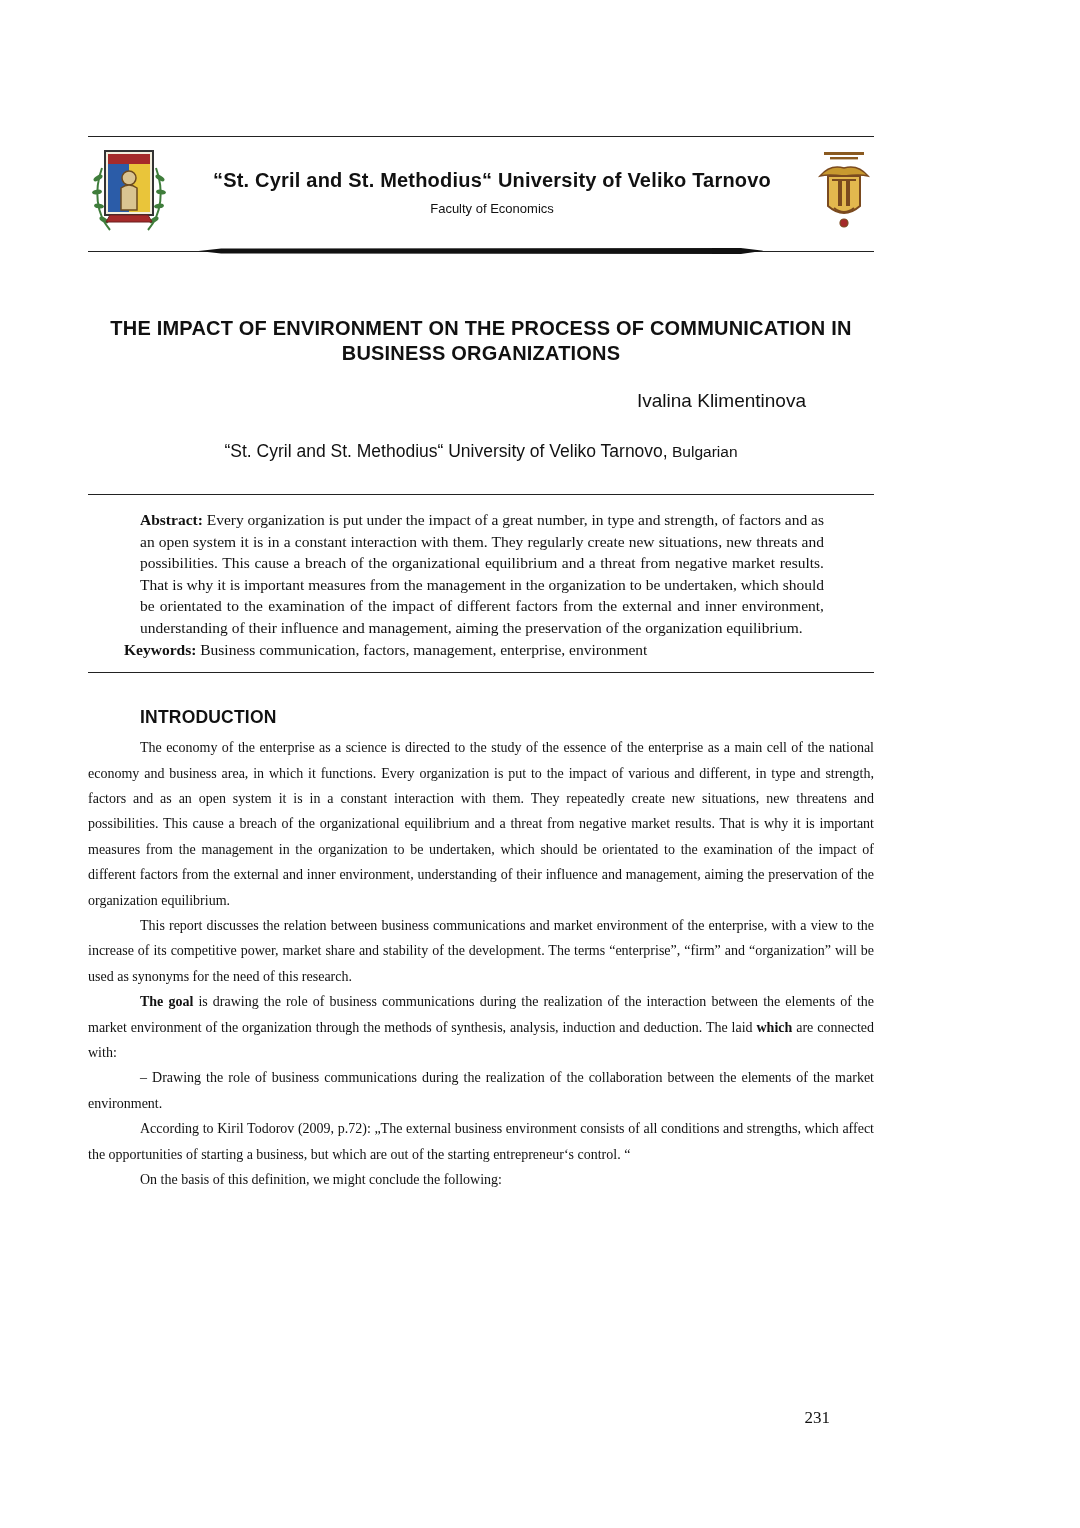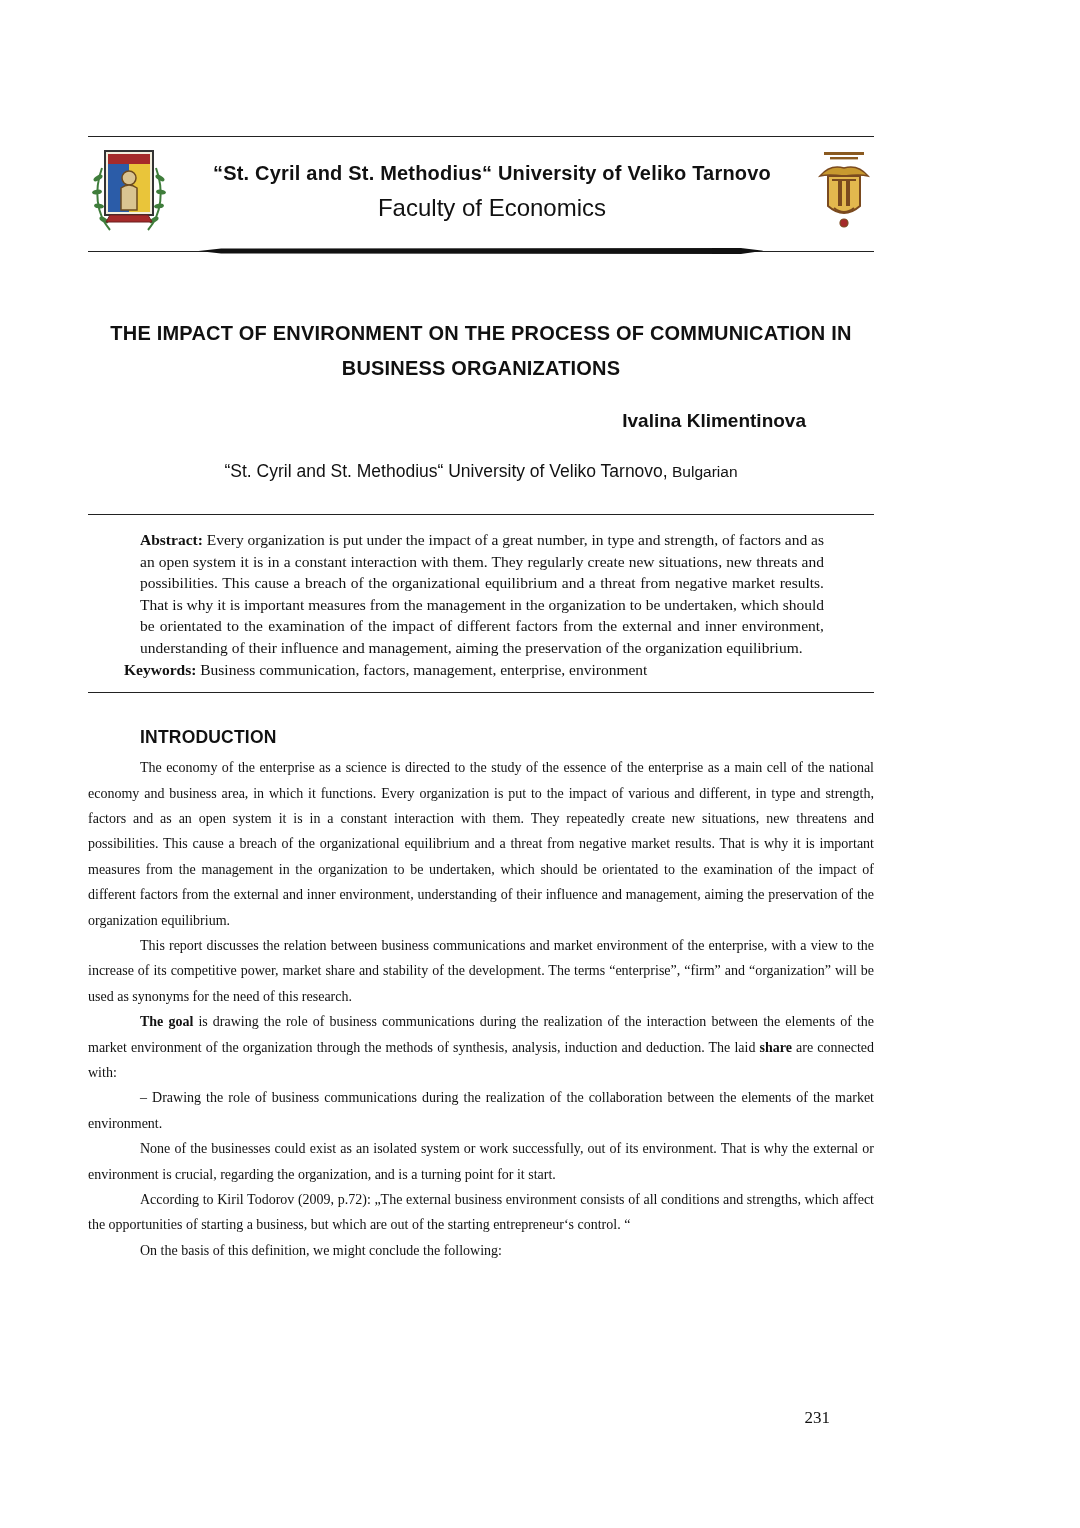--- a/index.html
+++ b/index.html
@@ -23,43 +23,43 @@
   .masthead {
     display:flex; align-items:center;
     padding:9px 2px;
   }
   .logo-box { flex:0 0 auto; }
   .header-text {
     flex:1 1 auto; text-align:center;
     font-family:"Liberation Sans", sans-serif;
   }
   .university { font-size:20px; font-weight:bold; letter-spacing:0.2px; }
-  .faculty { font-size:24px; margin-top:9px; }
+  .faculty { font-size:13px; margin-top:9px; }
   .rule2wrap { position:relative; height:9px; }
   .rule2wrap .thin {
     position:absolute; top:4px; left:0; right:0;
     border-top:1.5px solid #222;
   }
   .rule2wrap .thick {
     position:absolute; top:1px; left:50%; transform:translateX(-50%);
     width:565px; height:6px; background:#111;
     clip-path:polygon(0% 50%, 4% 10%, 96% 0%, 100% 45%, 96% 100%, 4% 90%);
   }
   h1.title {
     font-family:"Liberation Sans", sans-serif;
     font-size:20px; font-weight:bold;
     text-align:center;
     margin:60px auto 0 auto;
     max-width:810px;
-    line-height:35px;
+    line-height:25px;
     letter-spacing:0.2px;
   }
   .author {
     font-family:"Liberation Sans", sans-serif;
-    font-weight:bold; font-size:19px;
+    font-weight:normal; font-size:19px;
     text-align:right;
     margin:24px 68px 0 0;
   }
   .affiliation {
     font-family:"Liberation Sans", sans-serif;
     font-size:17.5px;
     text-align:center;
     margin-top:29px;
   }
   .aff-country { font-size:15.5px; }
@@ -166,25 +166,24 @@
     <hr class="rule abs-rule-top">
     <p class="abstract-text"><b>Abstract:</b><span> Every organization is put under the impact of a great number, in type and strength, of factors and as an open system it is in a constant interaction with them. They regularly create new situations, new threats and possibilities. This cause a breach of the organizational equilibrium and a threat from negative market results. That is why it is important measures from the management in the organization to be undertaken, which should be orientated to the examination of the impact of different factors from the external and inner environment, understanding of their influence and management, aiming the preservation of the organization equilibrium.</span></p>
     <p class="keywords"><b>Keywords:</b><span> Business communication, factors, management, enterprise, environment</span></p>
     <hr class="rule abs-rule-bottom">
   </section>
 
   <section>
     <h2 class="section-heading">INTRODUCTION</h2>
     <p class="body">The economy of the enterprise as a science is directed to the study of the essence of the enterprise as a main cell of the national economy and business area, in which it functions. Every organization is put to the impact of various and different, in type and strength, factors and as an open system it is in a constant interaction with them. They repeatedly create new situations, new threatens and possibilities. This cause a breach of the organizational equilibrium and a threat from negative market results. That is why it is important measures from the management in the organization to be undertaken, which should be orientated to the examination of the impact of different factors from the external and inner environment, understanding of their influence and management, aiming the preservation of the organization equilibrium.</p>
     <p class="body">This report discusses the relation between business communications and market environment of the enterprise, with a view to the increase of its competitive power, market share and stability of the development. The terms “enterprise”, “firm” and “organization” will be used as synonyms for the need of this research.</p>
-    <p class="body"><b>The goal</b><span> is drawing the role of business communications during the realization of the interaction between the elements of the market environment of the organization through the methods of synthesis, analysis, induction and deduction. The laid </span><b>share</b><span> are connected with:</span></p>
+    <p class="body"><b>The goal</b><span> is drawing the role of business communications during the realization of the interaction between the elements of the market environment of the organization through the methods of synthesis, analysis, induction and deduction. The laid </span><b>which</b><span> are connected with:</span></p>
     <p class="body">– Drawing the role of business communications during the realization of the collaboration between the elements of the market environment.</p>
   </section>
 
   <section>
-    <p class="body">None of the businesses could exist as an isolated system or work successfully, out of its environment. That is why the external or environment is crucial, regarding the organization, and is a turning point for it start.</p>
     <p class="body">According to Kiril Todorov (2009, p.72): „The external business environment consists of all conditions and strengths, which affect the opportunities of starting a business, but which are out of the starting entrepreneur‘s control. “</p>
     <p class="body">On the basis of this definition, we might conclude the following:</p>
   </section>
 
   <div class="page-number">231</div>
 
 </div>
 
 </body></html>

